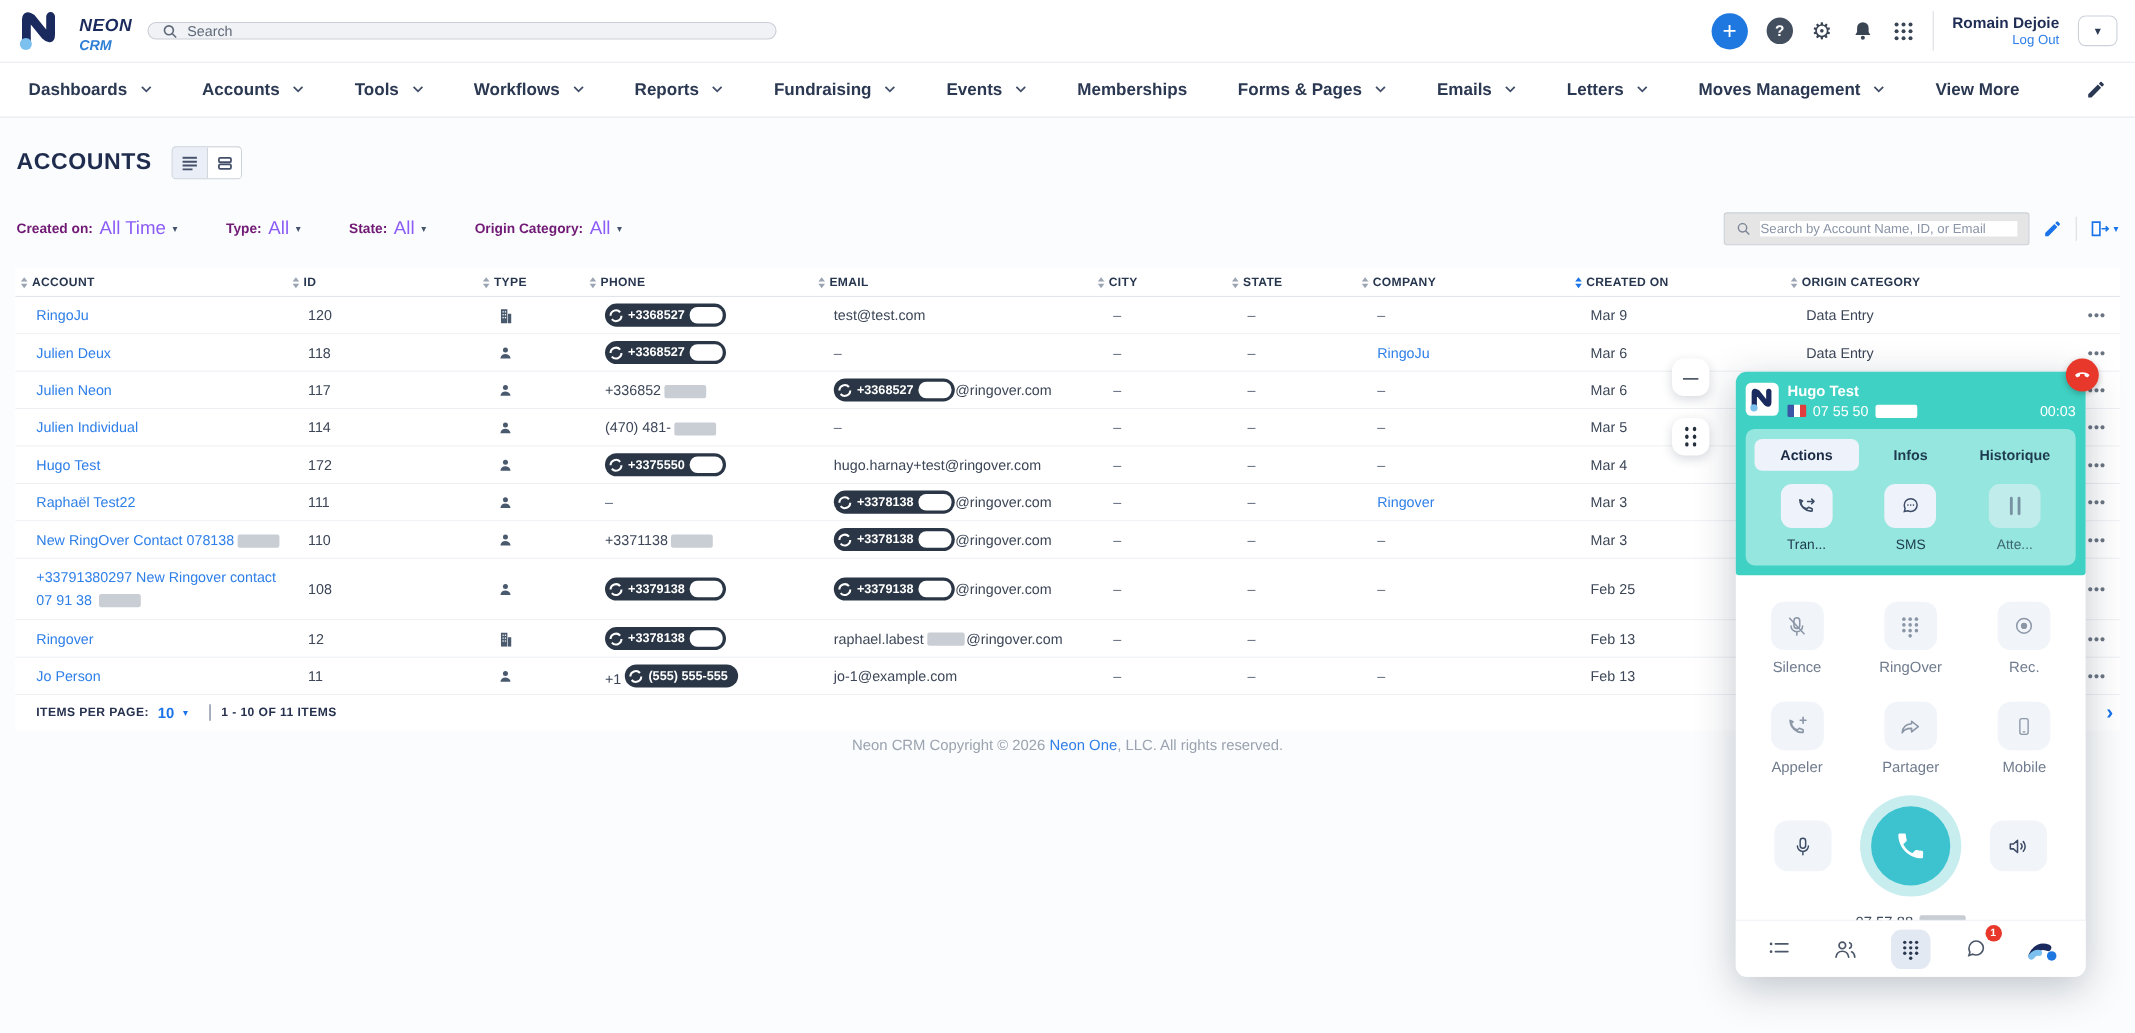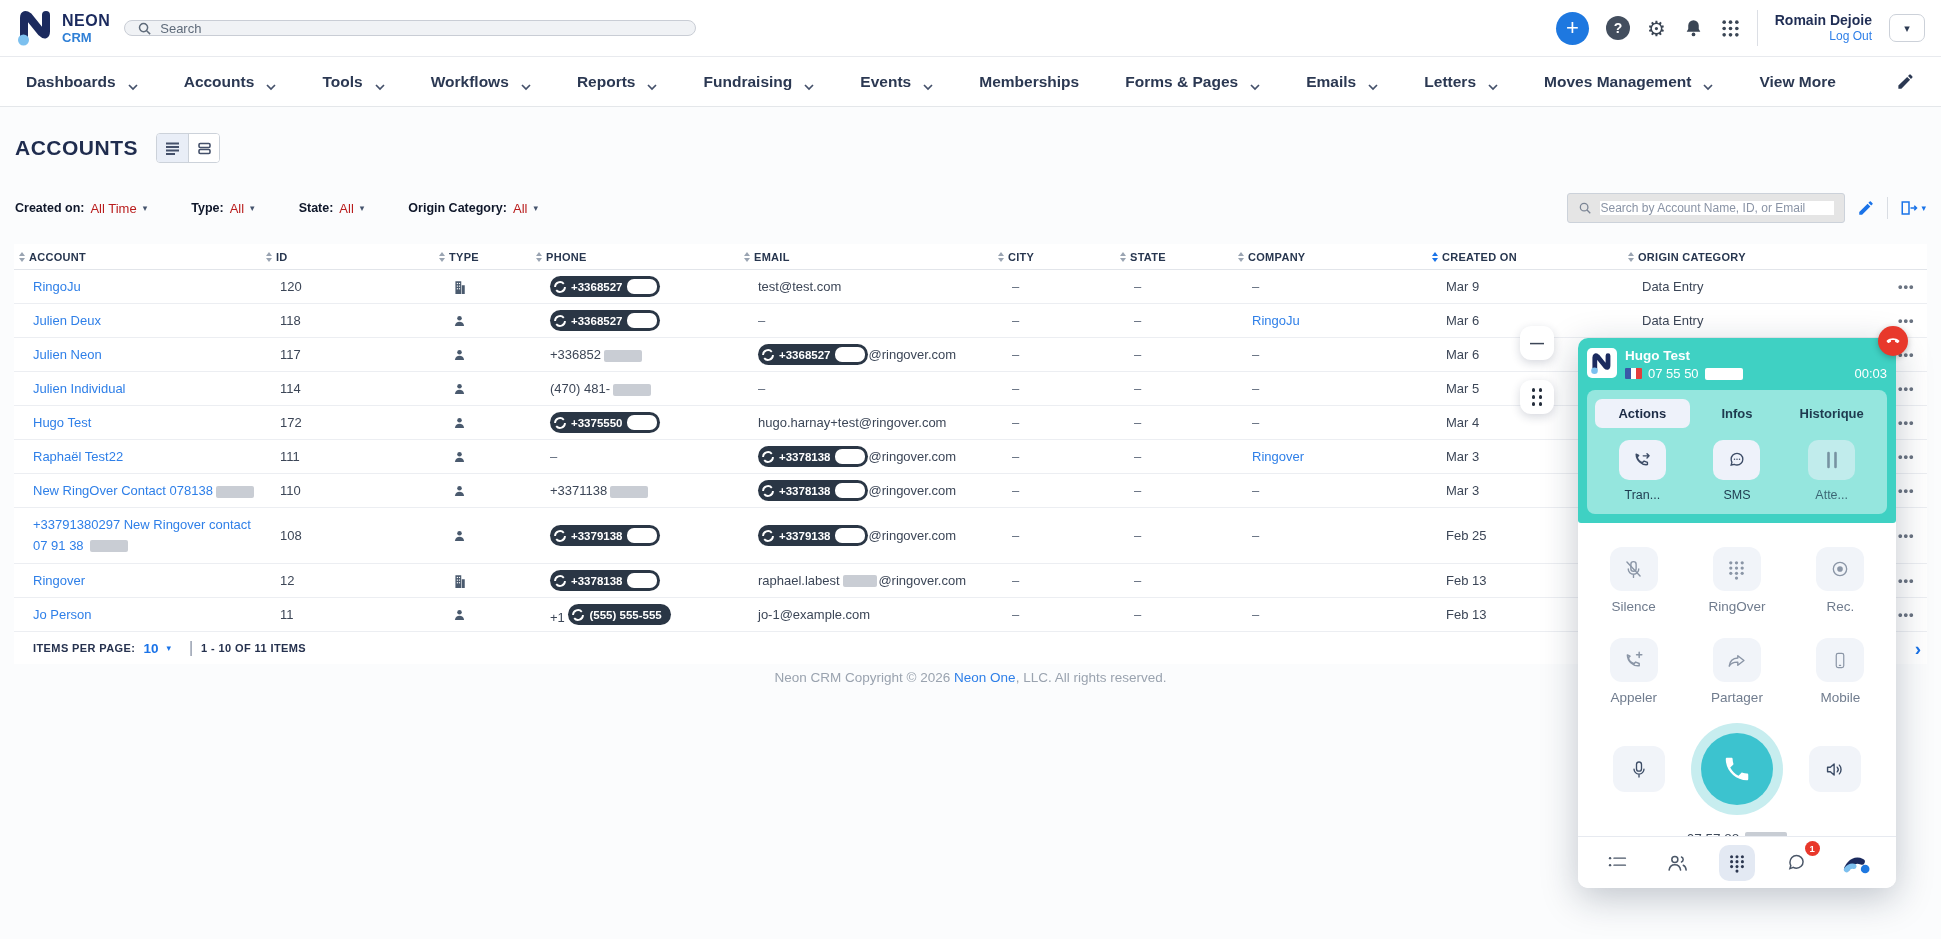--- a/index.html
+++ b/index.html
@@ -2,55 +2,55 @@
 <html><head>
 <meta charset="utf-8">
 <style>
   * { margin:0; padding:0; box-sizing:border-box; }
   html,body{width:1941px;height:939px;}
   body{position:relative;font-family:"Liberation Sans",sans-serif;background:#fbfcfd;overflow:hidden;color:#3c4657;}
   svg{display:block;}
 
   
   .topbar{position:absolute;top:0;left:0;width:100%;height:57px;background:#fff;border-bottom:1px solid #e8eaee;display:flex;align-items:center;padding:0 16px;z-index:5;}
-  .logo{display:flex;align-items:center;gap:6px;}
+  .logo{display:flex;align-items:flex-end;gap:16px;font-style:italic;}
   .logo-txt{line-height:1;}
   .logo-txt .l1{font-size:16px;font-weight:800;color:#1b2a5e;letter-spacing:.5px;}
   .logo-txt .l2{font-size:13px;font-weight:700;color:#2e7fd6;margin-top:2px;}
   .gsearch{margin-left:14px;width:572px;height:16px;border-radius:16px;background:#f0f2f5;border:1px solid #c9cdd5;display:flex;align-items:center;padding:0 12px;gap:8px;}
   .gsearch input{flex:1;border:none;background:transparent;outline:none;font-size:13px;color:#3c4657;font-family:"Liberation Sans",sans-serif;}
   .gsearch input::placeholder{color:#5f6b7a;}
   .top-right{margin-left:auto;display:flex;align-items:center;gap:17px;}
   .circle-btn{width:33px;height:33px;border-radius:50%;background:#1e78e0;color:#fff;font-size:22px;font-weight:400;display:flex;align-items:center;justify-content:center;cursor:pointer;line-height:1;}
   .qmark{width:24px;height:24px;border-radius:50%;background:#434e5e;color:#fff;font-size:14px;font-weight:700;display:flex;align-items:center;justify-content:center;}
   .gear{font-size:21px;color:#3a4554;line-height:1;}
   .vdiv{width:1px;height:36px;background:#dcdfe5;}
   .userbox{text-align:right;line-height:1.2;}
   .userbox .uname{font-size:14px;font-weight:700;color:#1f2d54;}
   .userbox .ulogout{font-size:12px;color:#2e7fe8;cursor:pointer;}
   .caret-btn{width:36px;height:28px;border:1px solid #ccd1d9;border-radius:7px;display:flex;align-items:center;justify-content:center;color:#2c3a52;font-size:11px;background:#fff;}
 
   
   .mainnav{position:absolute;top:57px;left:0;width:100%;height:50px;background:#fff;border-bottom:1px solid #e4e7ea;display:flex;align-items:center;padding:0 26px;z-index:4;}
   .nav-items{display:flex;flex:1;justify-content:space-between;align-items:center;margin-right:60px;}
-  .nav-item{display:flex;align-items:flex-end;gap:12px;font-size:15.5px;font-weight:600;color:#2b3852;cursor:pointer;white-space:nowrap;}
+  .nav-item{display:flex;align-items:center;gap:12px;font-size:15.5px;font-weight:600;color:#2b3852;cursor:pointer;white-space:nowrap;}
   .chev{width:10px;height:7px;}
 
   
   .titlebar{position:absolute;top:133px;left:15px;display:flex;align-items:center;gap:18px;}
   .page-title{font-size:21px;font-weight:800;color:#1f2c4e;letter-spacing:.5px;}
   .seg{display:flex;border:1px solid #ccd2da;border-radius:4px;overflow:hidden;background:#fff;}
   .seg-btn{width:31px;height:28px;display:flex;align-items:center;justify-content:center;cursor:pointer;background:#fff;}
   .seg-btn.active{background:#e9eef7;}
   .seg-btn + .seg-btn{border-left:1px solid #ccd2da;}
 
   .filterbar{position:absolute;top:193px;left:15px;right:15px;display:flex;align-items:center;}
   .filter{display:flex;align-items:center;gap:6px;margin-right:44px;cursor:pointer;}
-  .filter .flabel{font-size:12.5px;font-weight:700;color:#0f172a;}
-  .filter .fvalue{font-size:13px;color:#b91c1c;}
+  .filter .flabel{font-size:12.5px;font-weight:700;color:#701a75;}
+  .filter .fvalue{font-size:17px;color:#8b5cf6;}
   .tricaret{font-size:9px;color:#45536d;}
   .filter-right{margin-left:auto;display:flex;align-items:center;gap:12px;}
   .tsearch{width:278px;height:30px;border:1px solid #ccd2da;border-radius:3px;background:#e5e5e5;display:flex;align-items:center;padding:0 10px;gap:8px;}
   .tsearch input{flex:1;border:none;outline:none;font-size:12px;color:#3c4657;font-family:"Liberation Sans",sans-serif;}
   .tsearch input::placeholder{color:#8a94a6;}
   .icon-btn{cursor:pointer;display:flex;align-items:center;gap:3px;}
   .vdiv2{width:1px;height:22px;background:#d9dde3;}
   .bluecaret{font-size:9px;color:#1a73e8;}
 
   

